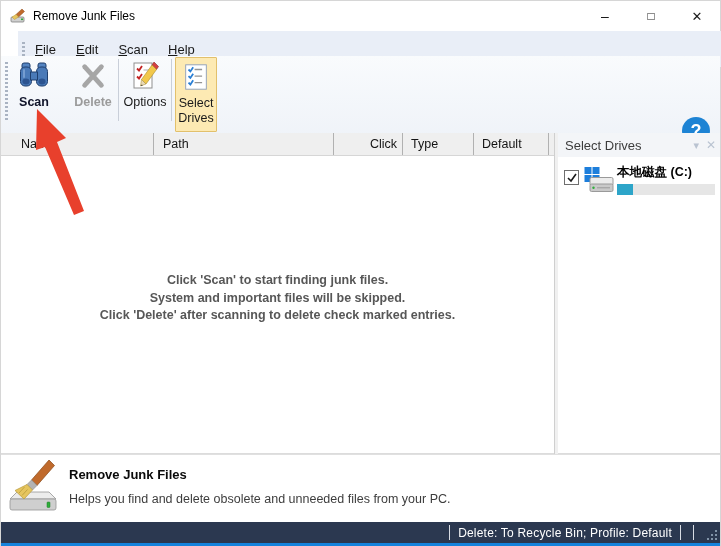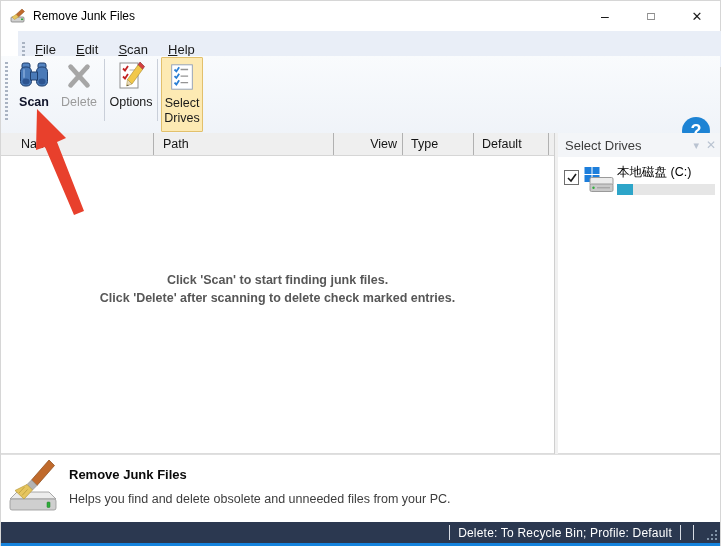--- a/index.html
+++ b/index.html
@@ -26,21 +26,21 @@
   .menu-item::first-letter { text-decoration:underline; }
 
   
   .toolbar { position:absolute; left:0; top:55px; width:100%; height:92px; background:linear-gradient(#f9fbfd,#eef2f8); border-bottom:1px solid #dde2ea; display:flex; align-items:stretch; }
   .toolbar .grip { height:60px; margin:6px 2px 0 4px; }
   .tb-btn { display:flex; flex-direction:column; align-items:center; padding-top:3px; font-size:12.5px; color:#1a1a1a; }
   .tb-icon { width:34px; height:34px; display:flex; align-items:center; justify-content:center; }
   .tb-label { margin-top:2px; text-align:center; line-height:15px; }
   .btn-scan { width:46px; margin-left:1px; }
   .btn-scan .tb-label { font-weight:bold; color:#10142a; }
-  .btn-delete { width:44px; margin-left:0; }
+  .btn-delete { width:44px; margin-left:14px;font-weight:bold; }
   .btn-delete .tb-label { color:#9b9b9b; }
   .tb-sep { width:1px; background:#c9cfd9; height:62px; margin:3px 3px 0 3px; }
   .btn-options { width:46px; }
   .btn-drives { width:42px; background:#fdeab3; border:1px solid #e2c06c; border-radius:1px; padding-top:2px; height:75px; margin-top:1px; }
   .btn-help { position:absolute; right:5px; top:58px; width:38px; display:flex; flex-direction:column; align-items:center; font-size:12.5px; color:#1a1a1a; }
   .help-circle { width:28px; height:28px; border-radius:50%; background:#1d83d4; color:#fff; font-weight:bold; font-size:18px; display:flex; align-items:center; justify-content:center; }
   .btn-help .tb-label { margin-top:3px; }
 
   
   .main { position:absolute; left:0; top:132px; width:100%; height:321px; display:flex; }
@@ -59,21 +59,21 @@
 
   .drives-panel { flex:1; background:#fff; display:flex; flex-direction:column; border-bottom:1px solid #dcdcdc; }
   .panel-header { height:24px; background:#f3f5f8; display:flex; align-items:center; font-size:13px; color:#3c3c3c; padding:0 4px 0 7px; }
   .panel-icons { margin-left:auto; display:flex; align-items:center; gap:7px; color:#b9c3d1; }
   .panel-chevron { font-size:11px; line-height:10px; }
   .panel-close { font-size:12px; line-height:10px; }
   .drive-row { display:flex; align-items:flex-start; padding:7px 5px 0 6px; }
   .checkbox { width:15px; height:15px; background:#fff; border:1px solid #6e6e6e; margin-top:6px; display:flex; align-items:center; justify-content:center; }
   .drive-icon { width:32px; height:30px; margin-left:4px; margin-top:1px; }
   .drive-info { flex:1; margin-left:2px; min-width:0; }
-  .drive-label { font-weight:normal; font-size:12.5px; color:#000; display:block; white-space:nowrap; }
+  .drive-label { font-weight:bold; font-size:12.5px; color:#000; display:block; white-space:nowrap; }
   .usage-bar { margin-top:3px; height:11px; background:#e6e6e6; width:98px; }
   .usage-fill { height:100%; background:#2da5c9; }
 
   
   .info-panel { position:absolute; left:0; top:453px; width:100%; height:63px; background:#fff; border-top:1px solid #e0e0e0; display:flex; align-items:center; }
   .big-icon { width:52px; height:54px; margin-left:8px; flex:0 0 auto; }
   .info-text { margin-left:8px; }
   .info-title { font-weight:bold; font-size:13px; color:#0a0a0a; }
   .info-desc { font-size:12.5px; color:#3d3d3d; margin-top:10px; }
 
@@ -192,27 +192,28 @@
       <span class="tb-label">Help</span>
     </div>
   </div>
 
   <div class="main">
 
     <div class="list-area">
       <div class="list-header">
         <div class="col c-name">Name</div>
         <div class="col c-path">Path</div>
-        <div class="col c-size">View</div>
+        <div class="col c-size">Click</div>
         <div class="col c-type">Type</div>
         <div class="col c-mod">Default</div>
         <div class="col c-fill"></div>
       </div>
       <div class="empty-msg">
         <div>Click 'Scan' to start finding junk files.</div>
+        <div>System and important files will be skipped.</div>
         <div>Click 'Delete' after scanning to delete check marked entries.</div>
       </div>
     </div>
 
     <div class="splitter"></div>
 
     <div class="drives-panel">
       <div class="panel-header">
         <span class="panel-title">Select Drives</span>
         <span class="panel-icons">

